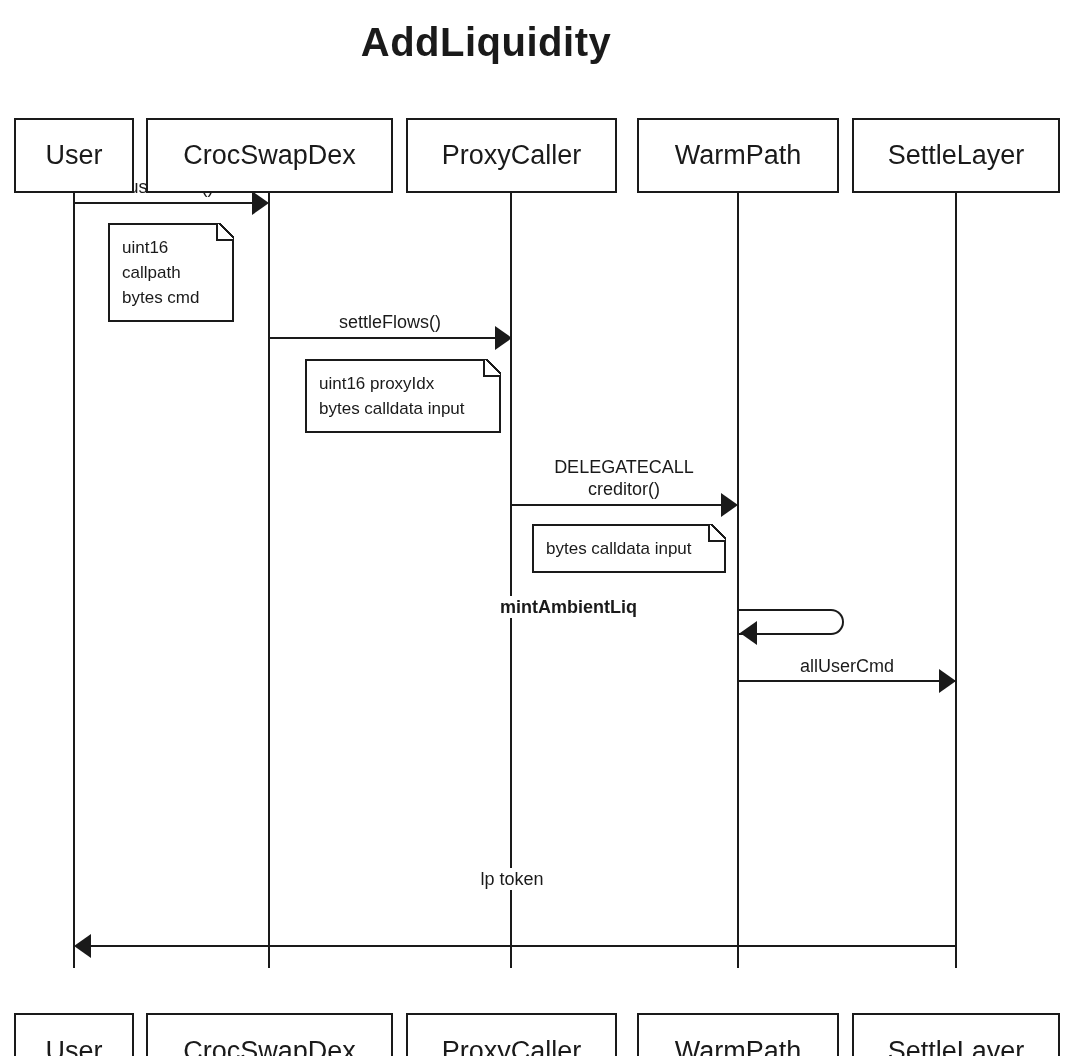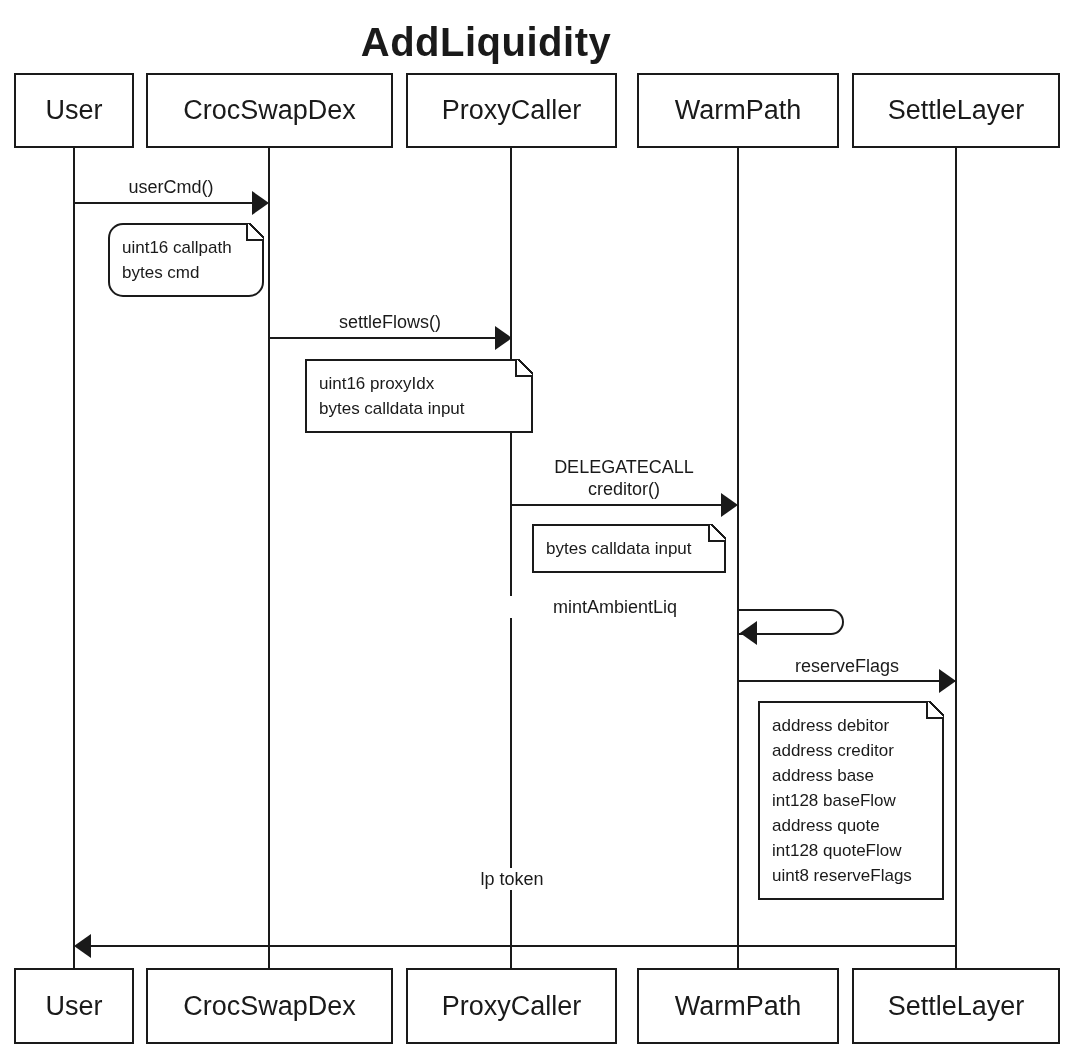--- a/index.html
+++ b/index.html
@@ -24,20 +24,21 @@
   .participant {
     position: absolute;
     box-sizing: border-box;
     border: 2px solid #1a1a1a;
     background: #ffffff;
     display: flex;
     align-items: center;
     justify-content: center;
     font-size: 27px;
     z-index: 3;
+    margin-top: 45px;
   }
   .participant.top { top: 73px; height: 75px; }
   .participant.bottom { top: 968px; height: 76px; }
   .lifeline {
     position: absolute;
     top: 148px;
     height: 820px;
     width: 2px;
     background: #1a1a1a;
     z-index: 0;
@@ -59,21 +60,21 @@
   .arrowhead.left  { border-right: 17px solid #1a1a1a; }
   .msg-label {
     position: absolute;
     font-size: 18px;
     line-height: 22px;
     text-align: center;
     white-space: pre-line;
     background: #ffffff;
     z-index: 2;
   }
-  .msg-label.right-align { text-align: center; }
+  .msg-label.right-align { text-align: left; font-weight: bold; }
   .self-loop {
     position: absolute;
     box-sizing: border-box;
     border: 2px solid #1a1a1a;
     border-left: none;
     border-radius: 0 13px 13px 0;
     background: transparent;
     z-index: 1;
   }
   .note {
@@ -130,52 +131,45 @@
       <span>WarmPath</span>
     </div>
   <div class="participant top" style="left:852px; width:208px;">
       <span>SettleLayer</span>
     </div>
 
   <div class="msg-label" style="left:91px; top:176px; width:160px;">userCmd()</div>
   <div class="msg-line" style="left:74px; top:202px; width:180px;"></div>
   <div class="arrowhead right" style="left:252px; top:191px;"></div>
 
-  <div class="note" style="left:108px; top:223px; width:156px;border-radius:15px;"><div class="dogear"></div><span>uint16 callpath
+  <div class="note" style="left:108px; top:223px; width:126px;"><div class="dogear"></div><span>uint16 callpath
 bytes cmd</span></div>
 
   <div class="msg-label" style="left:290px; top:311px; width:200px;">settleFlows()</div>
   <div class="msg-line" style="left:269px; top:337px; width:243px;"></div>
   <div class="arrowhead right" style="left:495px; top:326px;"></div>
 
-  <div class="note" style="left:305px; top:359px; width:228px;"><div class="dogear"></div><span>uint16 proxyIdx
+  <div class="note" style="left:305px; top:359px; width:196px;"><div class="dogear"></div><span>uint16 proxyIdx
 bytes calldata input</span></div>
 
   <div class="msg-label" style="left:524px; top:456px; width:200px;">DELEGATECALL
 creditor()</div>
   <div class="msg-line" style="left:512px; top:504px; width:210px;"></div>
   <div class="arrowhead right" style="left:721px; top:493px;"></div>
 
   <div class="note" style="left:532px; top:524px; width:194px;"><div class="dogear"></div><span>bytes calldata input</span></div>
 
   <div class="msg-label right-align" style="left:500px; top:596px; width:230px;">mintAmbientLiq</div>
   <div class="self-loop" style="left:739px; top:609px; width:105px; height:26px;"></div>
   <div class="arrowhead left" style="left:740px; top:621px;"></div>
 
-  <div class="msg-label" style="left:747px; top:655px; width:200px;">reserveFlags</div>
+  <div class="msg-label" style="left:747px; top:655px; width:200px;">allUserCmd</div>
   <div class="msg-line" style="left:738px; top:680px; width:218px;"></div>
   <div class="arrowhead right" style="left:939px; top:669px;"></div>
 
-  <div class="note" style="left:758px; top:701px; width:186px;"><div class="dogear"></div><span>address debitor
-address creditor
-address base
-int128 baseFlow
-address quote
-int128 quoteFlow
-uint8 reserveFlags</span></div>
 
   <div class="msg-label" style="left:412px; top:868px; width:200px;">lp token</div>
   <div class="msg-line" style="left:90px; top:945px; width:866px;"></div>
   <div class="arrowhead left" style="left:74px; top:934px;"></div>
 
   <div class="participant bottom" style="left:14px;  width:120px;">
       <span>User</span>
     </div>
   <div class="participant bottom" style="left:146px; width:247px;">
       <span>CrocSwapDex</span>

